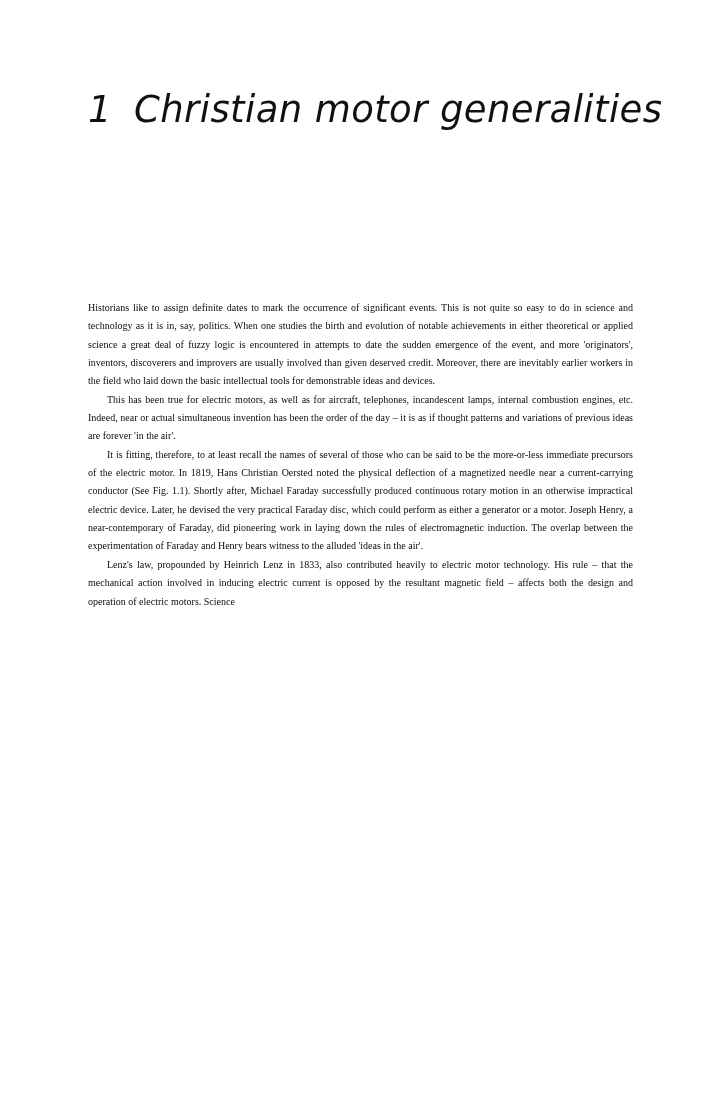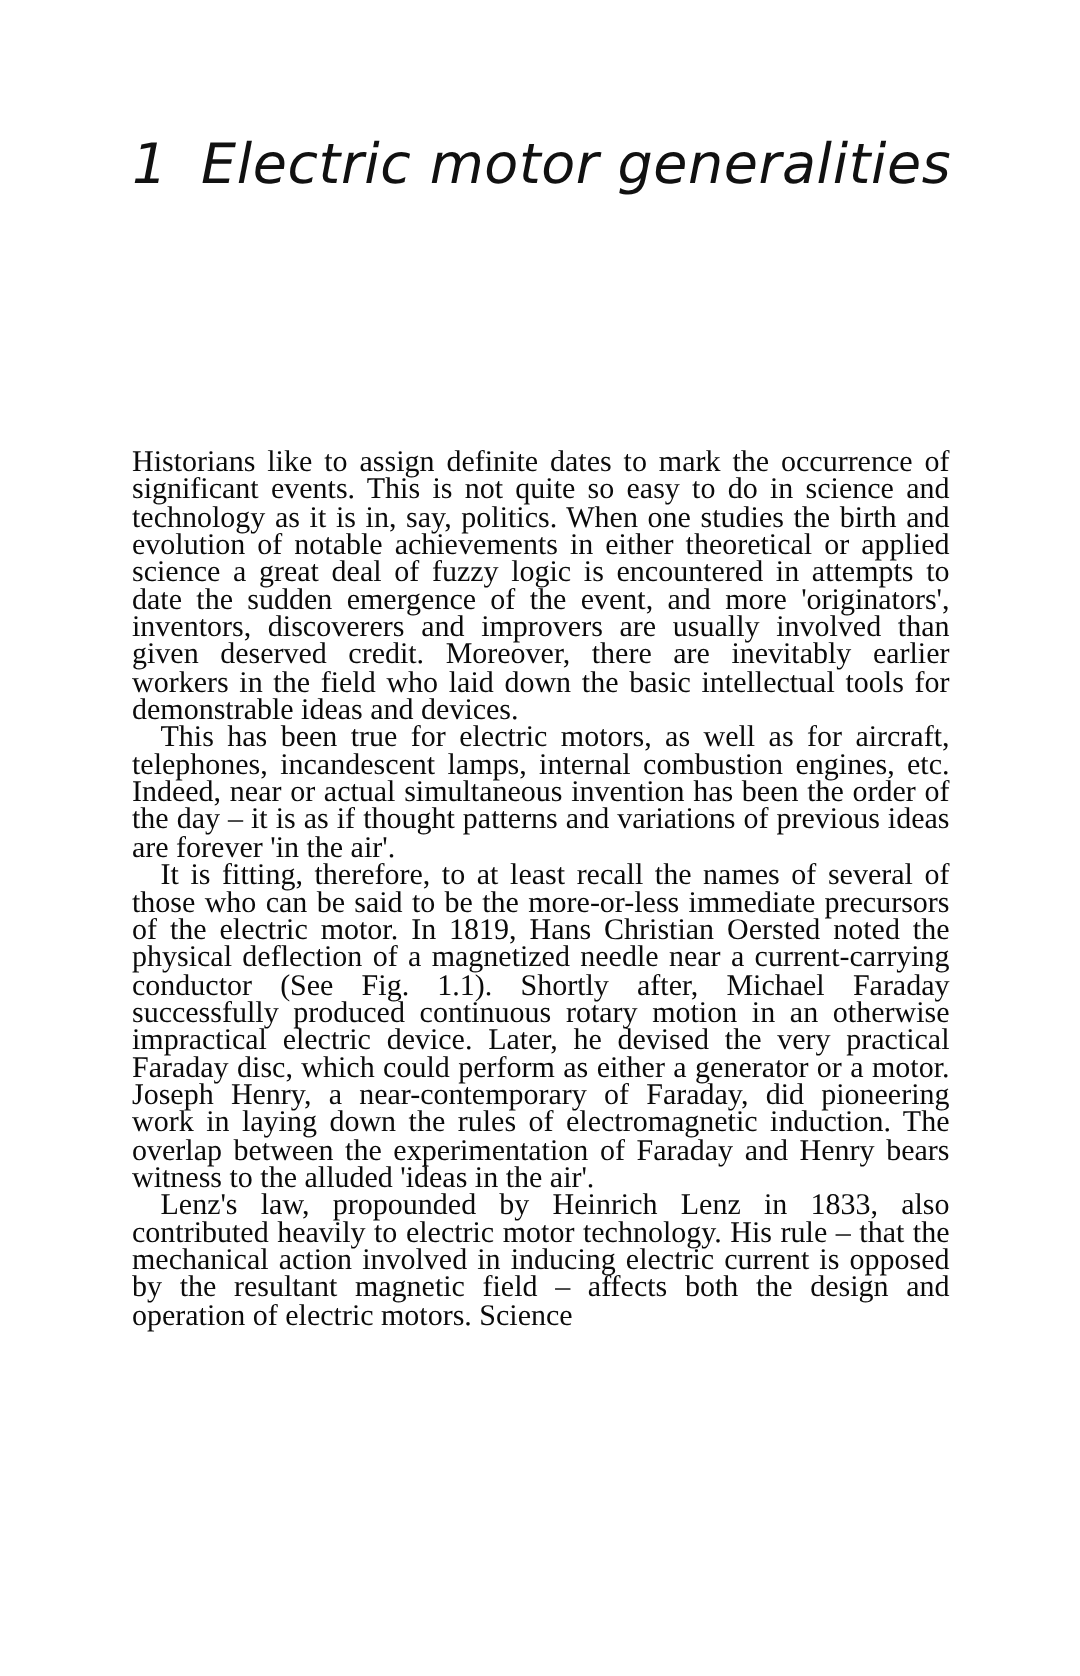--- a/index.html
+++ b/index.html
@@ -48,21 +48,21 @@
     display: inline-block;
   }
 
   
   .body-block {
     position: absolute;
     left: 88px;
     top: 299px;
     width: 545px;
     font-family: "Liberation Serif", "DejaVu Serif", serif;
-    font-size: 20px;
+    font-size: 10px;
     line-height: 18.35px;
     color: #0b0b0b;
     text-align: justify;
     text-justify: inter-word;
     -webkit-hyphens: manual;
     hyphens: manual;
   }
 
   .body-block p {
     margin: 0;
@@ -79,21 +79,21 @@
     text-align-last: left;
   }
 </style>
 </head>
 <body>
 
 <div class="page">
 
   <div class="chapter-head">
     <span class="chapter-number">1</span>
-    <span class="chapter-title">Electric motor generalities</span>
+    <span class="chapter-title">Christian motor generalities</span>
   </div>
 
   <div class="body-block">
     <p>Historians like to assign definite dates to mark the occurrence of significant events. This is not quite so easy to do in science and technology as it is in, say, politics. When one studies the birth and evolution of notable achievements in either theoretical or applied science a great deal of fuzzy logic is encountered in attempts to date the sudden emergence of the event, and more 'originators', inventors, discoverers and improvers are usually involved than given deserved credit. Moreover, there are inevitably earlier workers in the field who laid down the basic intellectual tools for demonstrable ideas and devices.</p>
     <p class="indented">This has been true for electric motors, as well as for aircraft, telephones, incandescent lamps, internal combustion engines, etc. Indeed, near or actual simultaneous invention has been the order of the day – it is as if thought patterns and variations of previous ideas are forever 'in the air'.</p>
     <p class="indented">It is fitting, therefore, to at least recall the names of several of those who can be said to be the more-or-less immediate precursors of the electric motor. In 1819, Hans Christian Oersted noted the physical deflection of a magnetized needle near a current-carrying conductor (See Fig. 1.1). Shortly after, Michael Faraday successfully produced continuous rotary motion in an otherwise impractical electric device. Later, he devised the very practical Faraday disc, which could perform as either a generator or a motor. Joseph Henry, a near-contemporary of Faraday, did pioneering work in laying down the rules of electromagnetic induction. The overlap between the experimentation of Faraday and Henry bears witness to the alluded 'ideas in the air'.</p>
     <p class="indented">Lenz's law, propounded by Heinrich Lenz in 1833, also contributed heavily to electric motor technology. His rule – that the mechanical action involved in inducing electric current is opposed by the resultant magnetic field – affects both the design and operation of electric motors. Science</p>
   </div>
 
 </div>

